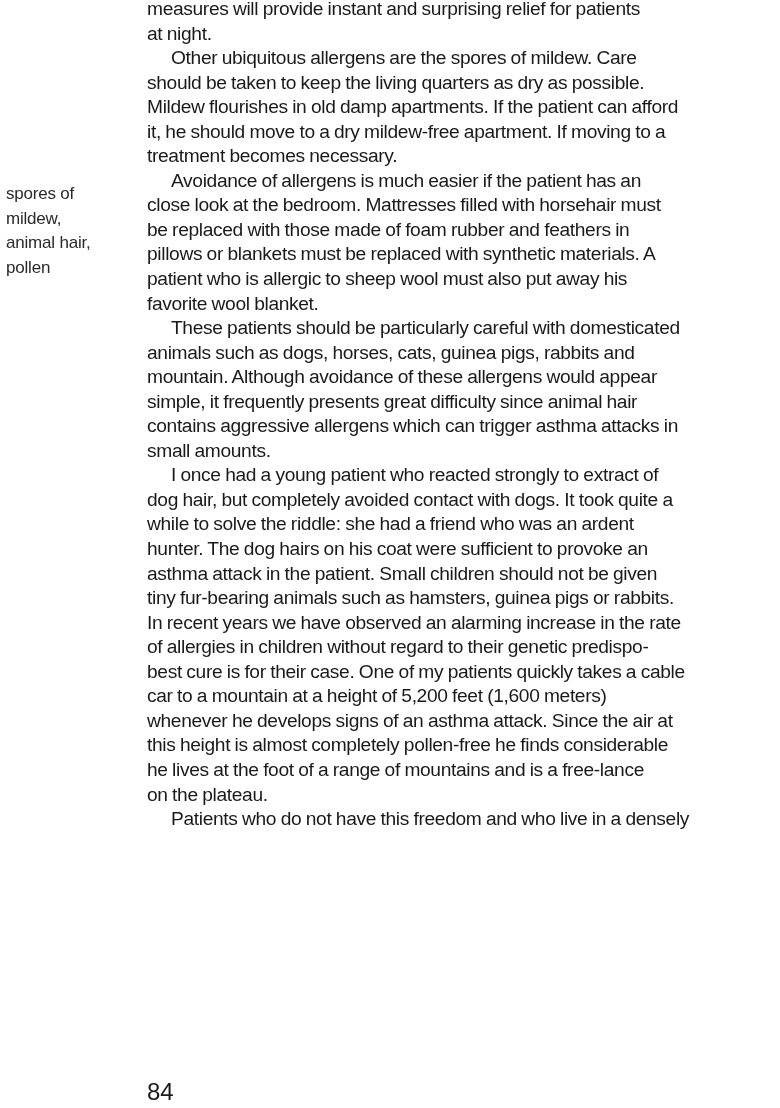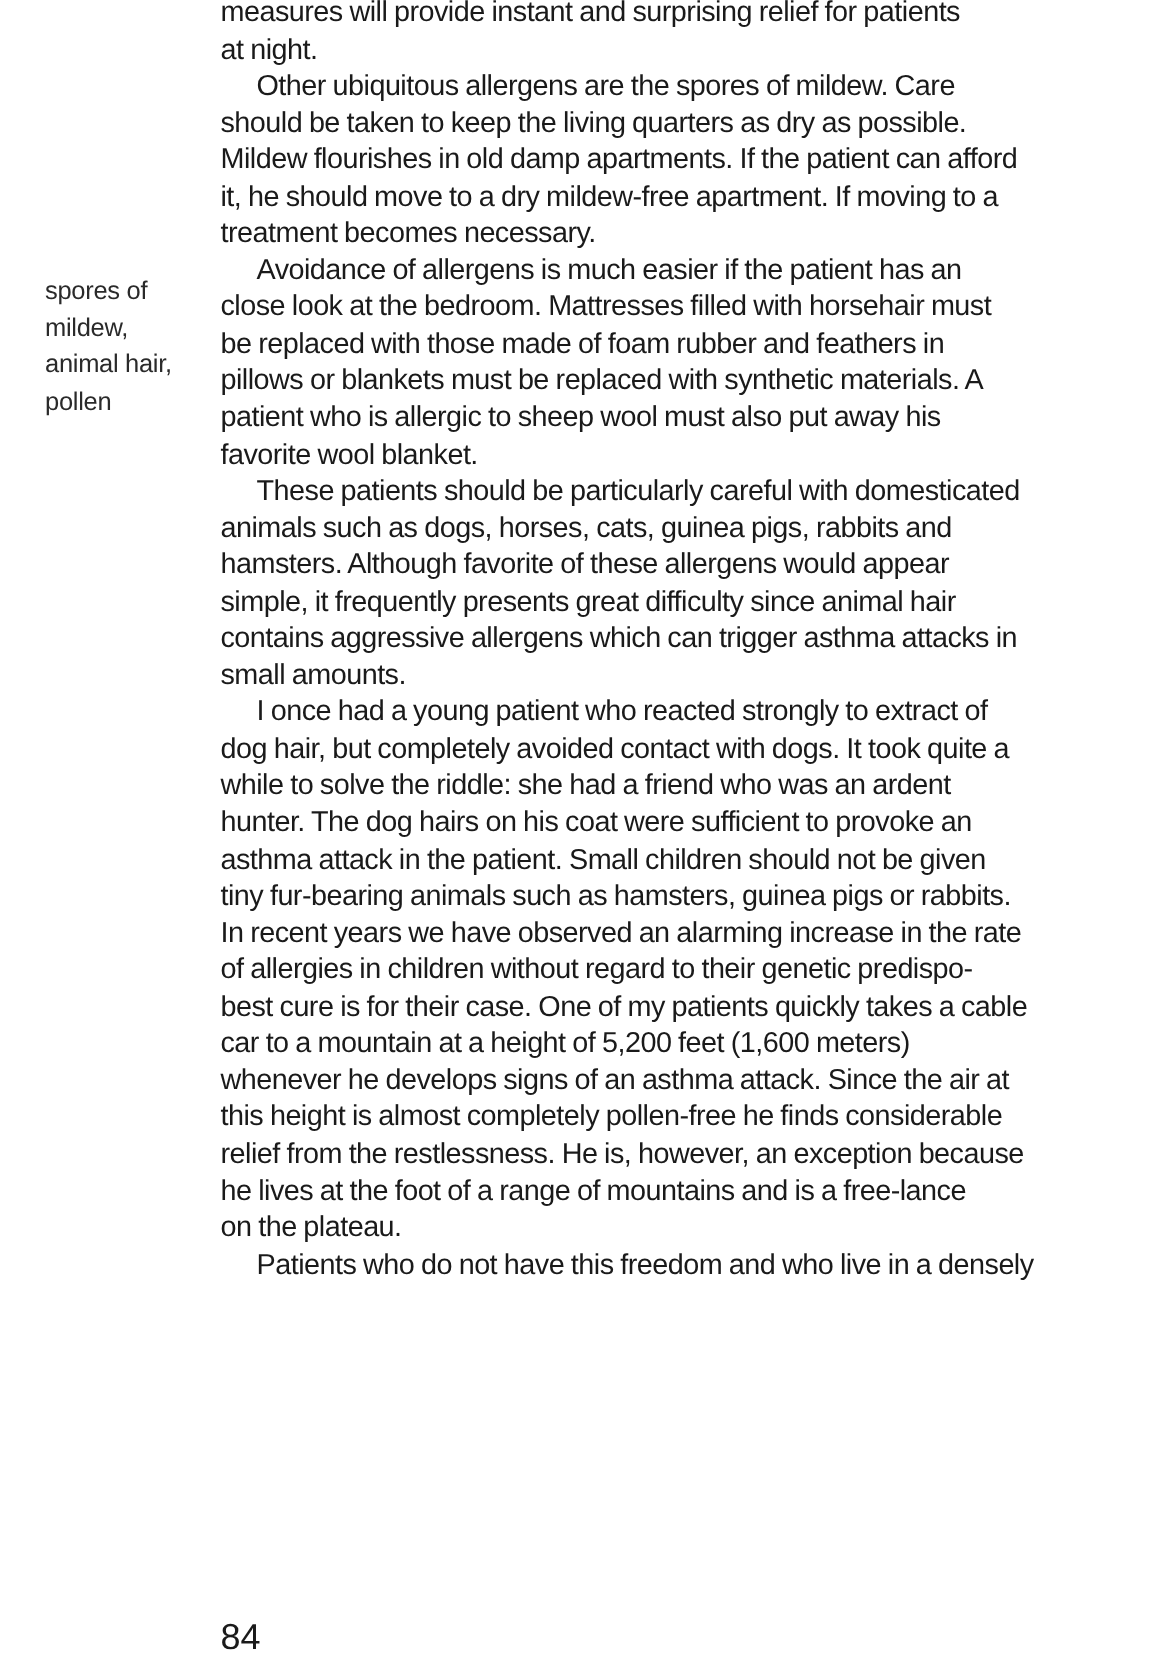--- a/index.html
+++ b/index.html
@@ -26,21 +26,20 @@
     top: 182px;
     width: 135px;
     font-size: 17px;
     line-height: 24.6px;
     color: #2a2a2a;
     letter-spacing: -0.2px;
   }
   .margin-note .mline {
     display: block;
     white-space: nowrap;
-    margin-left: 24px;
   }
   .body-text {
     position: absolute;
     left: 147px;
     top: -3px;
     width: 630px;
     font-size: 19.2px;
     line-height: 24.55px;
     letter-spacing: -0.35px;
     word-spacing: -0.5px;
@@ -82,37 +81,36 @@
       <span class="line">it, he should move to a dry mildew-free apartment. If moving to a</span>
       <span class="line">treatment becomes necessary.</span>
       <span class="line indent">Avoidance of allergens is much easier if the patient has an</span>
       <span class="line">close look at the bedroom. Mattresses filled with horsehair must</span>
       <span class="line">be replaced with those made of foam rubber and feathers in</span>
       <span class="line">pillows or blankets must be replaced with synthetic materials. A</span>
       <span class="line">patient who is allergic to sheep wool must also put away his</span>
       <span class="line">favorite wool blanket.</span>
       <span class="line indent">These patients should be particularly careful with domesticated</span>
       <span class="line">animals such as dogs, horses, cats, guinea pigs, rabbits and</span>
-      <span class="line">hamsters. Although favorite of these allergens would appear</span>
+      <span class="line">mountain. Although avoidance of these allergens would appear</span>
       <span class="line">simple, it frequently presents great difficulty since animal hair</span>
       <span class="line">contains aggressive allergens which can trigger asthma attacks in</span>
       <span class="line">small amounts.</span>
       <span class="line indent">I once had a young patient who reacted strongly to extract of</span>
       <span class="line">dog hair, but completely avoided contact with dogs. It took quite a</span>
       <span class="line">while to solve the riddle: she had a friend who was an ardent</span>
       <span class="line">hunter. The dog hairs on his coat were sufficient to provoke an</span>
       <span class="line">asthma attack in the patient. Small children should not be given</span>
       <span class="line">tiny fur-bearing animals such as hamsters, guinea pigs or rabbits.</span>
       <span class="line">In recent years we have observed an alarming increase in the rate</span>
       <span class="line">of allergies in children without regard to their genetic predispo-</span>
       <span class="line">best cure is for their case. One of my patients quickly takes a cable</span>
       <span class="line">car to a mountain at a height of 5,200 feet (1,600 meters)</span>
       <span class="line">whenever he develops signs of an asthma attack. Since the air at</span>
       <span class="line">this height is almost completely pollen-free he finds considerable</span>
-      <span class="line">relief from the restlessness. He is, however, an exception because</span>
       <span class="line">he lives at the foot of a range of mountains and is a free-lance</span>
       <span class="line">on the plateau.</span>
       <span class="line indent">Patients who do not have this freedom and who live in a densely</span>
     </div>
 
   <div class="page-number">84</div>
 
 </div>
 
 </body></html>

